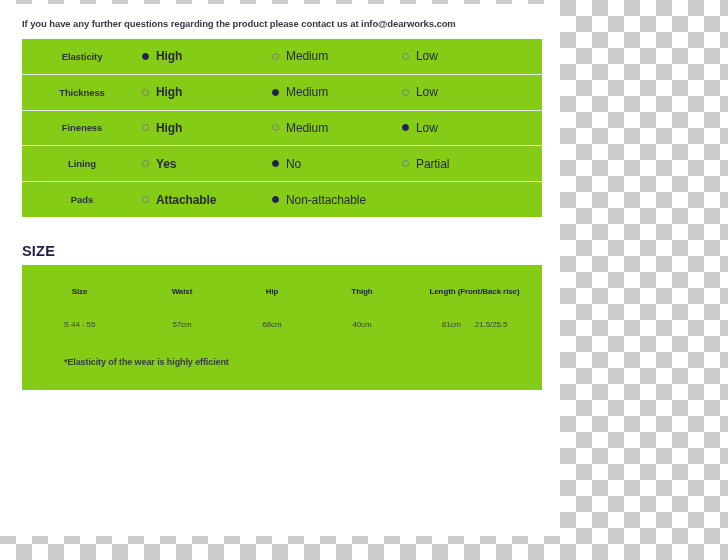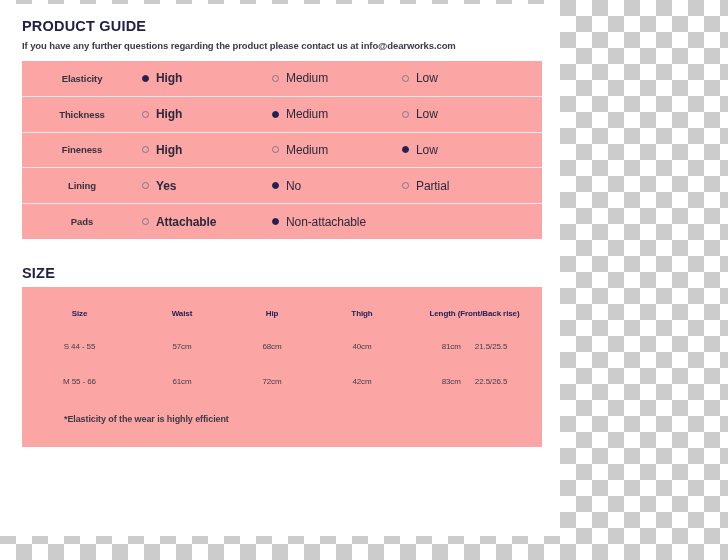--- a/index.html
+++ b/index.html
@@ -57,21 +57,21 @@
   .section-subtitle {
     font-size: 9.5px;
     font-weight: bold;
     color: #3a3a48;
     letter-spacing: -0.1px;
     margin: 0 0 10px 0;
   }
 
   
   .panel {
-    background: #fca5a5;
+    background: #84cc16;
     width: 100%;
     box-sizing: border-box;
   }
 
   
   .guide-row {
     display: flex;
     align-items: center;
     height: 34.8px;
     border-bottom: 1px solid #e8e8ea;
@@ -159,21 +159,20 @@
 </head>
 <body>
 
 <div id="canvas">
 
   <div id="artboard"></div>
 
   <div id="content">
 
     <section>
-      <h1 class="section-title">PRODUCT GUIDE</h1>
       <p class="section-subtitle">If you have any further questions regarding the product please contact us at info@dearworks.com</p>
 
       <div class="panel" id="guide-panel">
 
       <div class="guide-row">
             <div class="guide-label">Elasticity</div>
             <div class="guide-opt c1">
               <span class="radio on"></span>
               <span class="opt-label strong">High</span>
             </div>
@@ -264,32 +263,20 @@
               <div class="sz v col-waist">57cm</div>
               <div class="sz v col-hip">68cm</div>
               <div class="sz v col-thigh">40cm</div>
               <div class="sz v col-length">
                 <div class="len-wrap">
                   <span>81cm</span>
                   <span>21.5/25.5</span>
                 </div>
               </div>
             </div>
-            <div class="size-row data">
-              <div class="sz v col-size">M  55  -  66</div>
-              <div class="sz v col-waist">61cm</div>
-              <div class="sz v col-hip">72cm</div>
-              <div class="sz v col-thigh">42cm</div>
-              <div class="sz v col-length">
-                <div class="len-wrap">
-                  <span>83cm</span>
-                  <span>22.5/26.5</span>
-                </div>
-              </div>
-            </div>
           </div>
 
         <div class="size-row note">
           <div class="size-note">*Elasticity of the wear is highly efficient</div>
         </div>
 
       </div>
     </section>
 
   </div>

